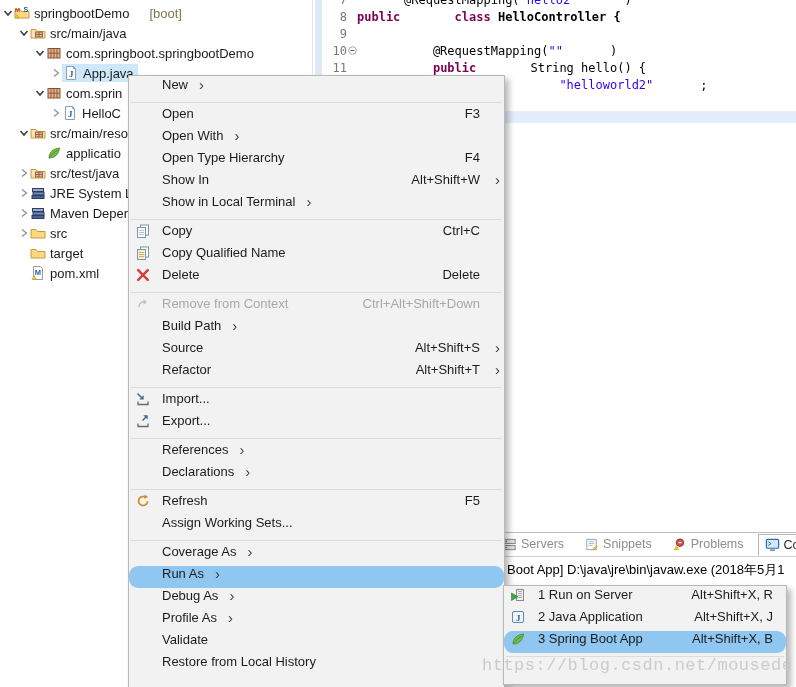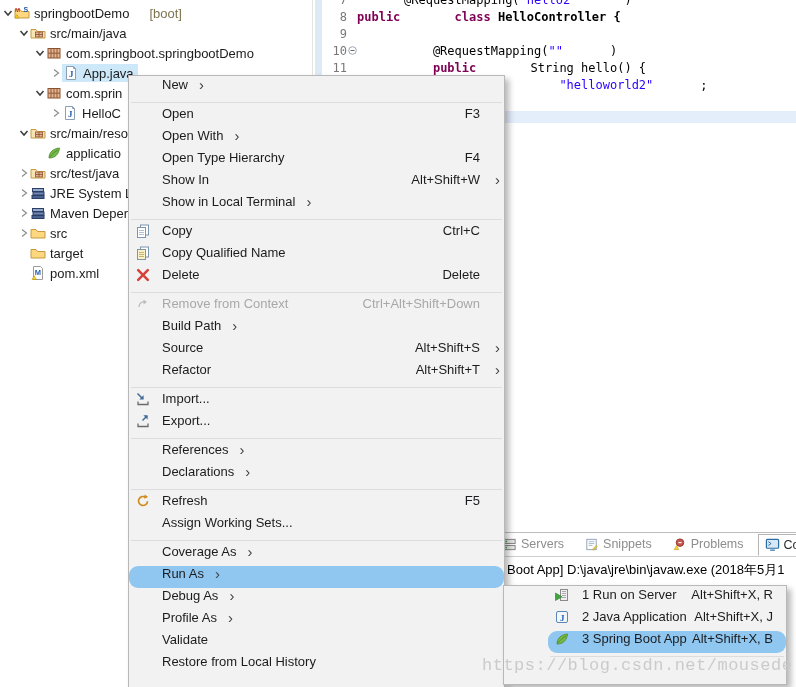--- a/index.html
+++ b/index.html
@@ -38,21 +38,21 @@
           display:flex;align-items:center;padding-left:185px;gap:8px;box-sizing:border-box;}
   .tab{display:flex;align-items:center;gap:4px;padding:2px 6px 3px 6px;color:#8d8d8d;font-size:12.5px;white-space:nowrap;}
   .tab.active{background:#fff;border:1px solid #b5b5b5;border-bottom-color:#fff;margin-bottom:-1px;color:#2b2b2b;}
   .tab .ticon{width:15px;height:15px;flex:0 0 15px;}
   #console-output{position:absolute;left:196px;top:28px;white-space:nowrap;color:#000;font-size:13px;}
 
   
   .menu{position:absolute;background:#f2f2f2;border:1px solid #b8b8b8;
         box-shadow:4px 4px 6px rgba(0,0,0,0.28);box-sizing:border-box;padding:1px 0;}
   #ctx-menu{left:128px;top:75px;width:377px;height:660px;z-index:10;}
-  #run-as-submenu{left:503px;top:585px;width:284px;height:100px;z-index:20;padding-left:44px;}
+  #run-as-submenu{left:503px;top:585px;width:284px;height:100px;z-index:20;}
   .mitem{display:flex;align-items:flex-start;height:22px;padding:0 4px;cursor:default;}
   .mitem.hl{background:#8fc7f0;border-radius:9px;}
   .mitem.dis{color:#a8a8a8;}
   .mitem.dis .mshort{color:#a8a8a8;}
   .micon{width:20px;height:16px;flex:0 0 20px;display:inline-flex;align-items:center;justify-content:center;}
   .mlabel{margin-left:9px;white-space:nowrap;}
   .mshort{margin-left:auto;margin-right:4px;white-space:nowrap;}
   .marrow{width:16px;flex:0 0 16px;text-align:right;color:#3f3f3f;font-size:15px;line-height:1;}
   .msep{height:1px;background:#dcdcdc;margin:3px 2px;}
   #run-as-submenu .mlabel{margin-left:10px;}

